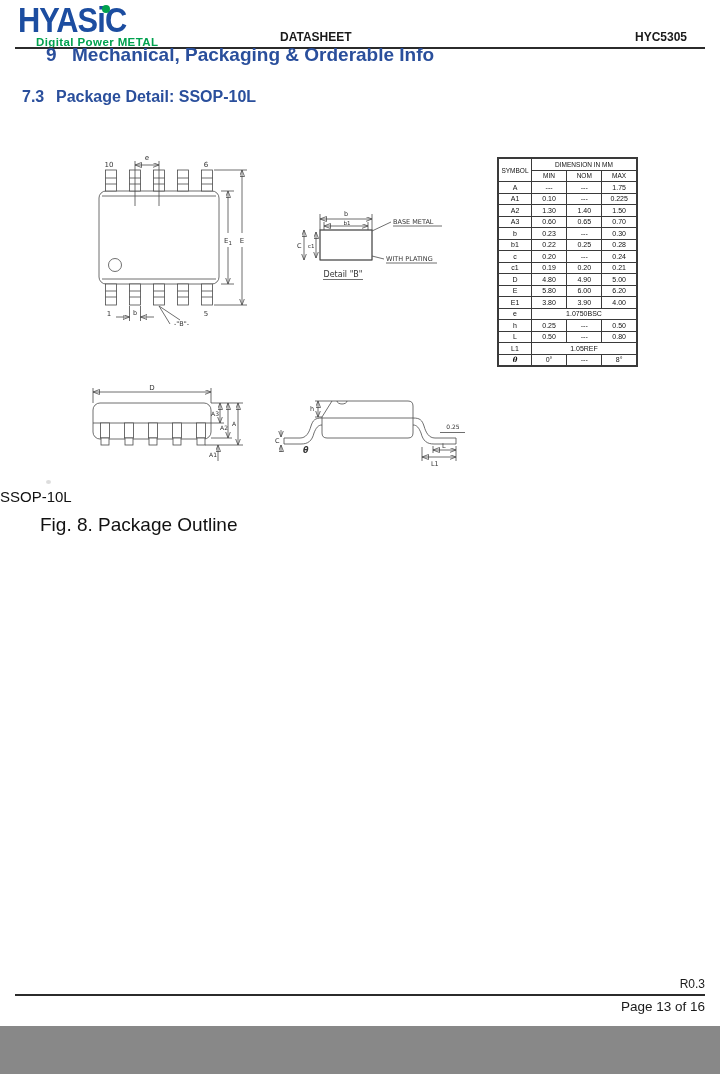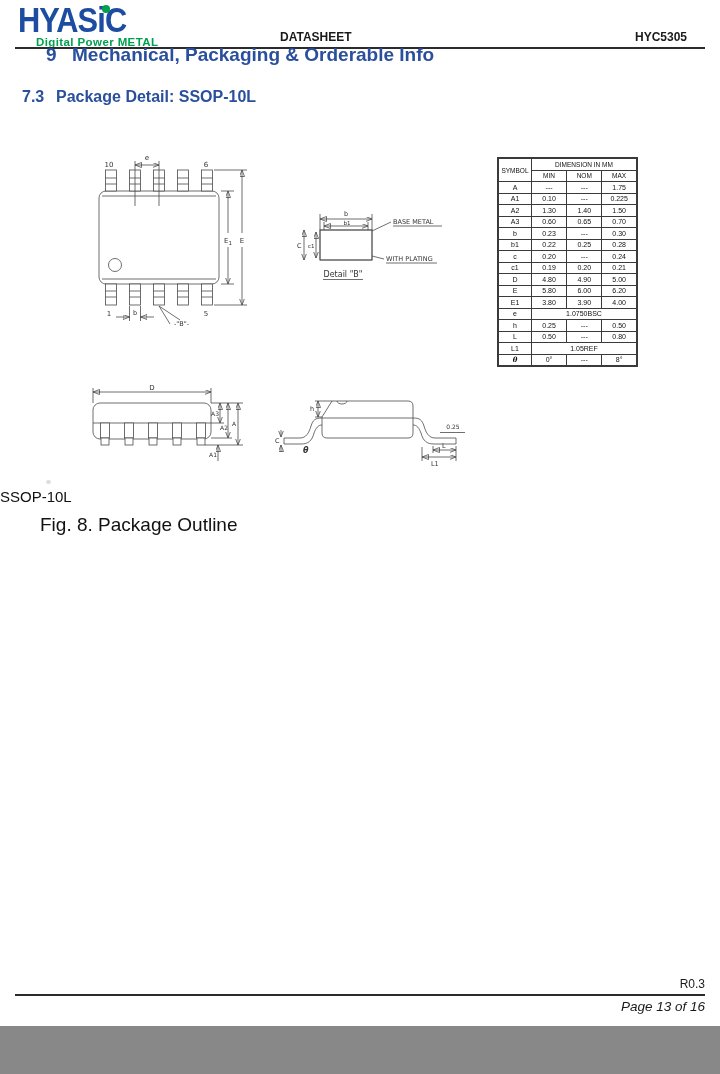--- a/index.html
+++ b/index.html
@@ -42,21 +42,21 @@
   
   .caption{left:0;width:720px;text-align:left;color:#111;}
   #cap-pkg{top:488px;font-size:15px;font-weight:500;}
   #cap-fig{top:514px;font-size:19px;margin-left:40px;}
 
   #speck{left:46px;top:480px;width:5px;height:4px;background:#cfcfcf;border-radius:50%;opacity:.7;}
 
   
   #revision{right:15px;top:977px;font-size:12px;}
   #rule-bottom{top:994px;}
-  #page-num{right:15px;top:999px;font-size:13.5px;font-style:italic;}
+  #page-num{right:15px;top:999px;font-size:13.5px;}
   #distributor{left:2px;top:1036px;width:716px;font-family:"Liberation Serif","DejaVu Serif",serif;
                font-size:20px;color:#111;white-space:nowrap;}
   #distributor-cut{left:2px;top:1066px;width:716px;height:8px;overflow:hidden;
                font-family:"Liberation Serif","DejaVu Serif",serif;font-size:20px;color:#111;white-space:nowrap;}
 </style>
 </head>
 <body>
 
 <div id="page">
 

